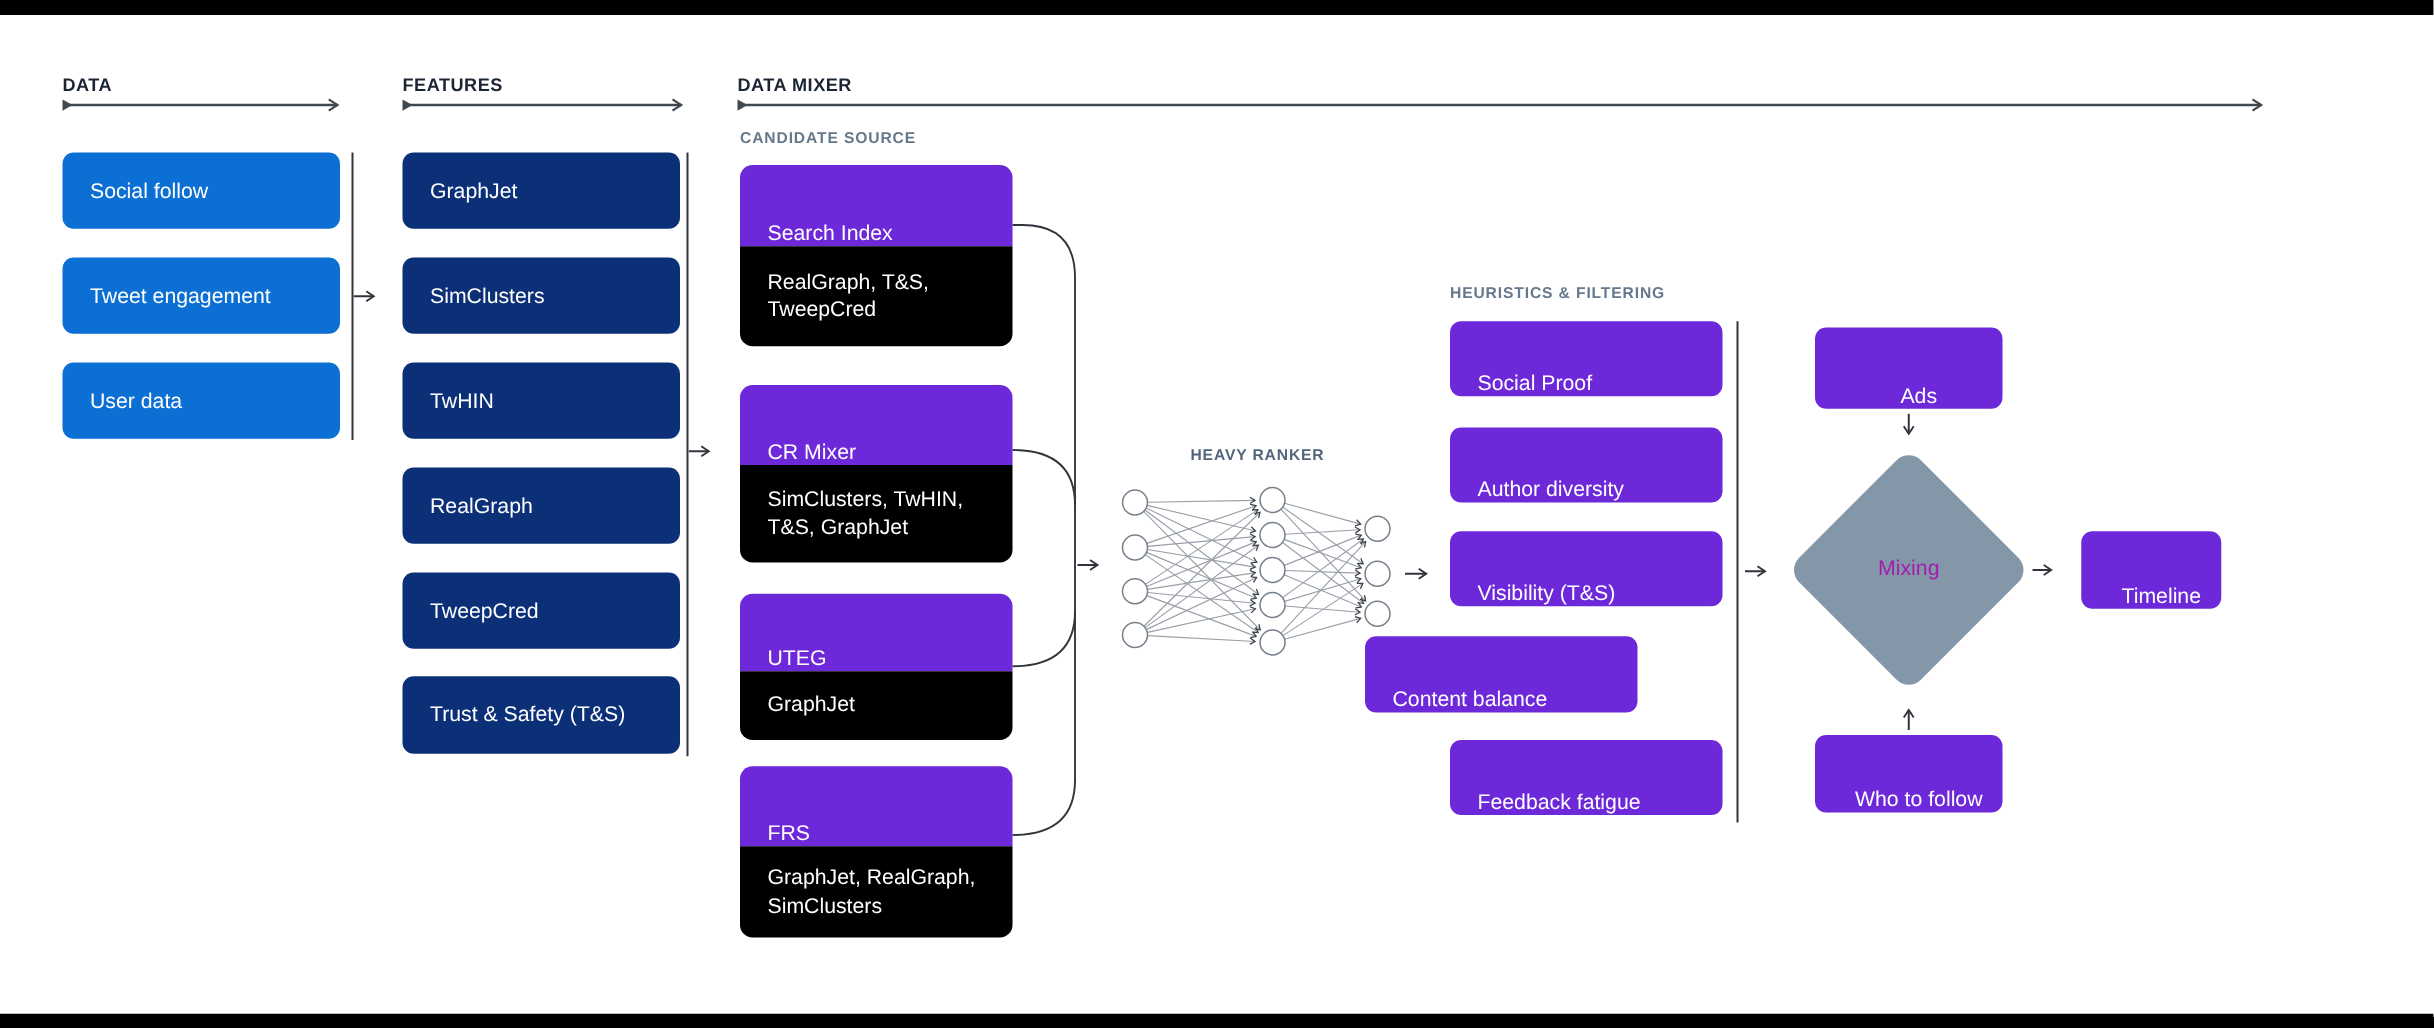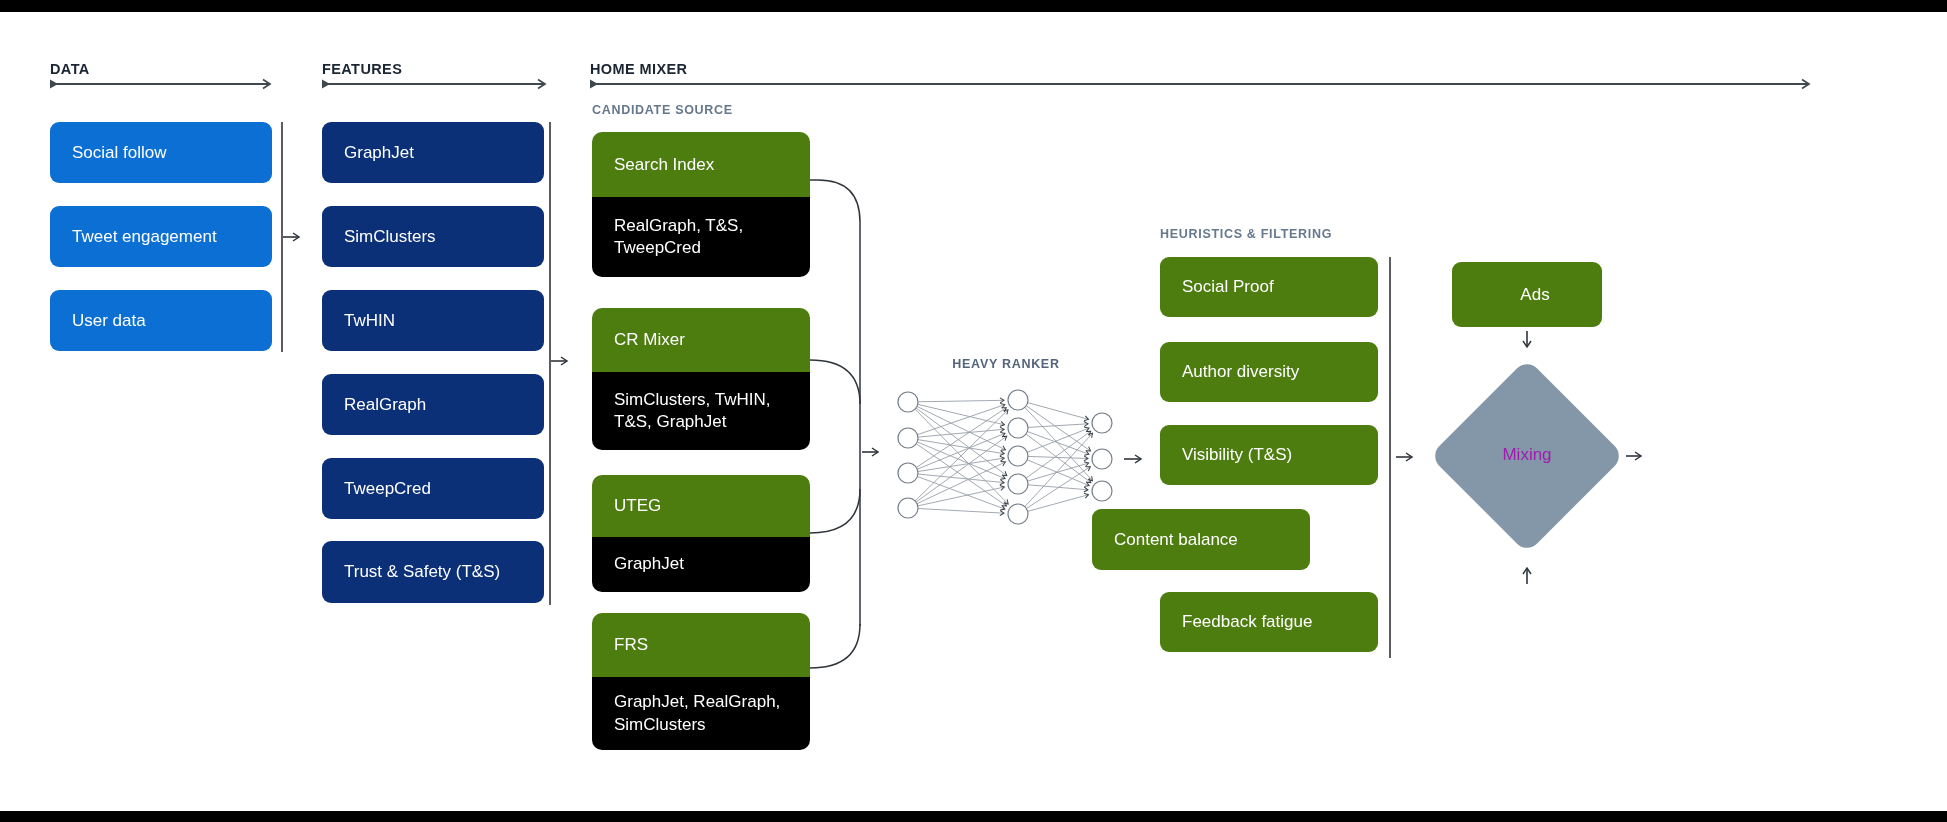--- a/index.html
+++ b/index.html
@@ -13,21 +13,21 @@
        letter-spacing:.4px;white-space:nowrap;}
   .sublabel{position:absolute;font-size:12.5px;font-weight:bold;color:#65788c;
             letter-spacing:.7px;white-space:nowrap;}
   .ranker-label{color:#54657b;text-align:center;}
 
   .bx{position:absolute;box-sizing:border-box;border-radius:9px;color:#fff;
       font-size:17px;font-weight:500;display:flex;align-items:center;
       padding-left:22px;padding-right:16px;}
   .blue{background:#0b6fd4;}
   .navy{background:#0b3078;}
-  .bright{background:#4d7c0f;}
+  .bright{background:#6d28d9;align-items:flex-end;}
   .light{background:#000000;}
   .grp-top{border-radius:10px 10px 0 0;}
   .grp-bot{border-radius:0 0 10px 10px;}
   .grp-bot span{line-height:1.3;}
   .ctr{justify-content:center;padding-left:16px;padding-right:0;text-align:center;}
 
   .diamond{position:absolute;left:1458px;top:387px;width:138px;height:138px;
            background:#8497a9;border-radius:14px;transform:rotate(45deg);}
   .diamond-label{position:absolute;left:1452px;top:445px;width:150px;text-align:center;
                  color:#a21caf;font-size:17px;font-weight:500;}
@@ -140,21 +140,21 @@
         <circle cx="1102" cy="459" r="10" class="nn-node"></circle>
         <circle cx="1102" cy="491" r="10" class="nn-node"></circle>
       </g>
   </svg>
 
   <div class="bar top"></div>
   <div class="bar bottom"></div>
 
   <div class="sec" style="left:50px">DATA</div>
   <div class="sec" style="left:322px">FEATURES</div>
-  <div class="sec" style="left:590px">HOME MIXER</div>
+  <div class="sec" style="left:590px">DATA MIXER</div>
 
   <div class="bx blue" style="left:50px;top:122px;width:222px;height:61px">
       <span>Social follow</span>
     </div>
   <div class="bx blue" style="left:50px;top:206px;width:222px;height:61px">
       <span>Tweet engagement</span>
     </div>
   <div class="bx blue" style="left:50px;top:290px;width:222px;height:61px">
       <span>User data</span>
     </div>
@@ -225,14 +225,20 @@
     </div>
   <div class="bx bright" style="left:1160px;top:592px;width:218px;height:60px">
       <span>Feedback fatigue</span>
     </div>
 
   <div class="bx bright ctr" style="left:1452px;top:262px;width:150px;height:65px">
       <span>Ads</span>
     </div>
   <div class="diamond"></div>
   <div class="diamond-label">Mixing</div>
+  <div class="bx bright ctr" style="left:1452px;top:588px;width:150px;height:62px">
+      <span>Who to follow</span>
+    </div>
+  <div class="bx bright ctr" style="left:1665px;top:425px;width:112px;height:62px">
+      <span>Timeline</span>
+    </div>
 
 </div>
 
 </body></html>

